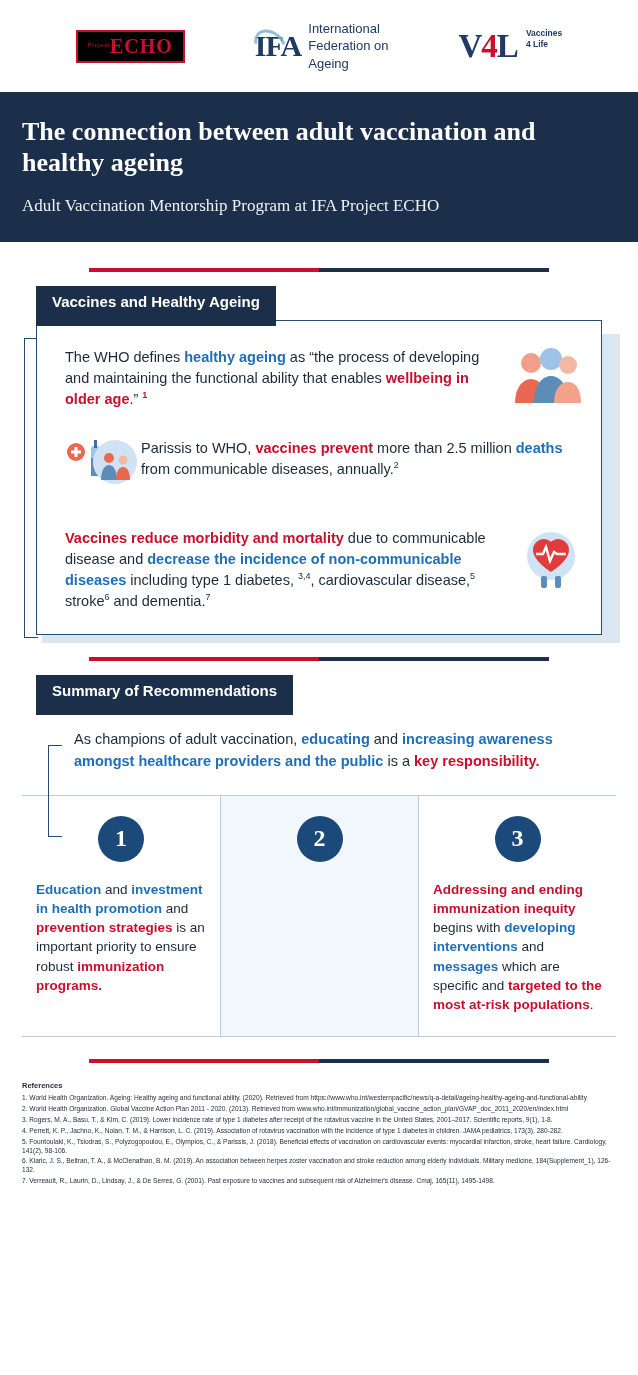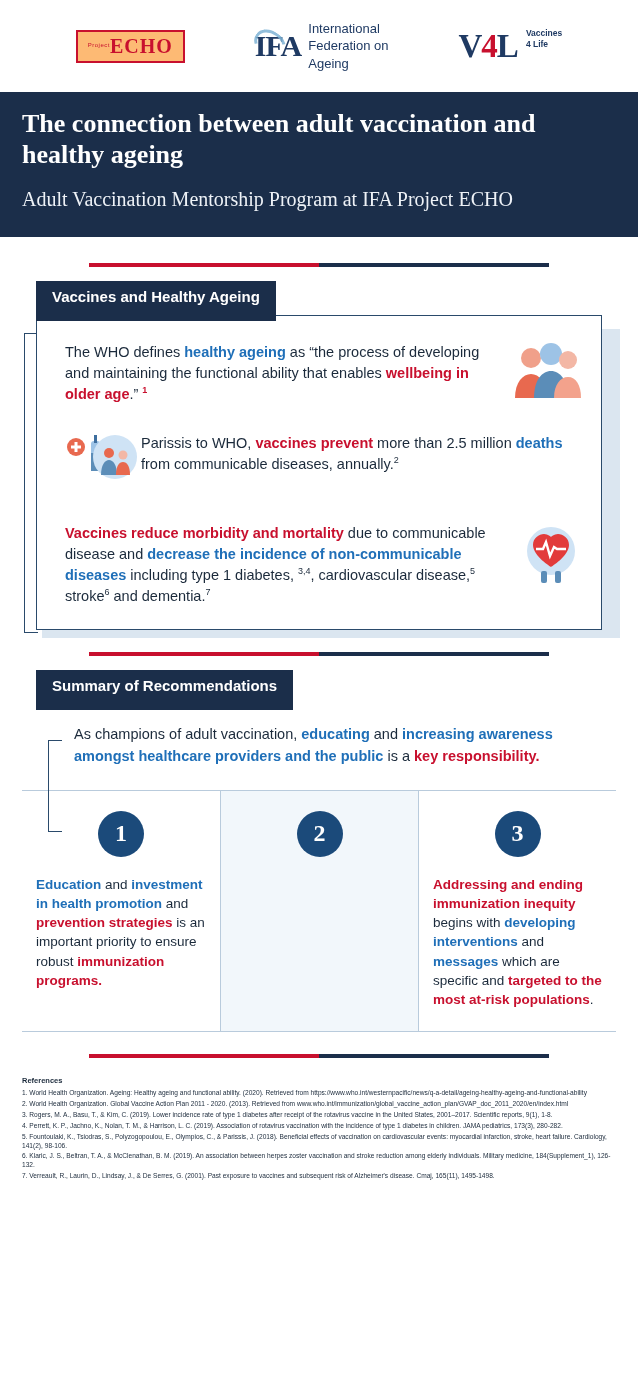--- a/index.html
+++ b/index.html
@@ -20,21 +20,21 @@
     justify-content: center;
     gap: 70px;
     height: 92px;
     padding: 0 30px;
   }
   .logo { display:flex; align-items:center; }
 
   
   .echo-logo {
     border: 2px solid #c8102e;
-    background: #fdba74;
+    background: #000000;
     padding: 4px 10px 5px 10px;
     text-align: center;
     line-height: 1;
   }
   .echo-logo .project {
     font-size: 6px;
     color: #c8102e;
     letter-spacing: .5px;
     display:block;
     margin-bottom: 1px;
@@ -89,32 +89,32 @@
     font-size: 8.5px;
     line-height: 1.3;
     color: #1f3a63;
     font-weight: bold;
   }
 
   
   .title-band {
     background: #1b2e4a;
     color: #ffffff;
-    padding: 16px 22px 26px 22px;
+    padding: 24px 22px 26px 22px;
   }
   .title-band h1 {
     font-family: "Liberation Serif", serif;
     font-size: 26px;
     line-height: 1.2;
     font-weight: bold;
     margin: 0 0 18px 0;
   }
   .title-band h2 {
     font-family: "Liberation Serif", serif;
-    font-size: 20px;
+    font-size: 17px;
     font-weight: normal;
     margin: 0;
     color: #eef2f7;
   }
 
   
   .rule {
     display:flex;
     width: 460px;
     margin: 26px auto 0 auto;

